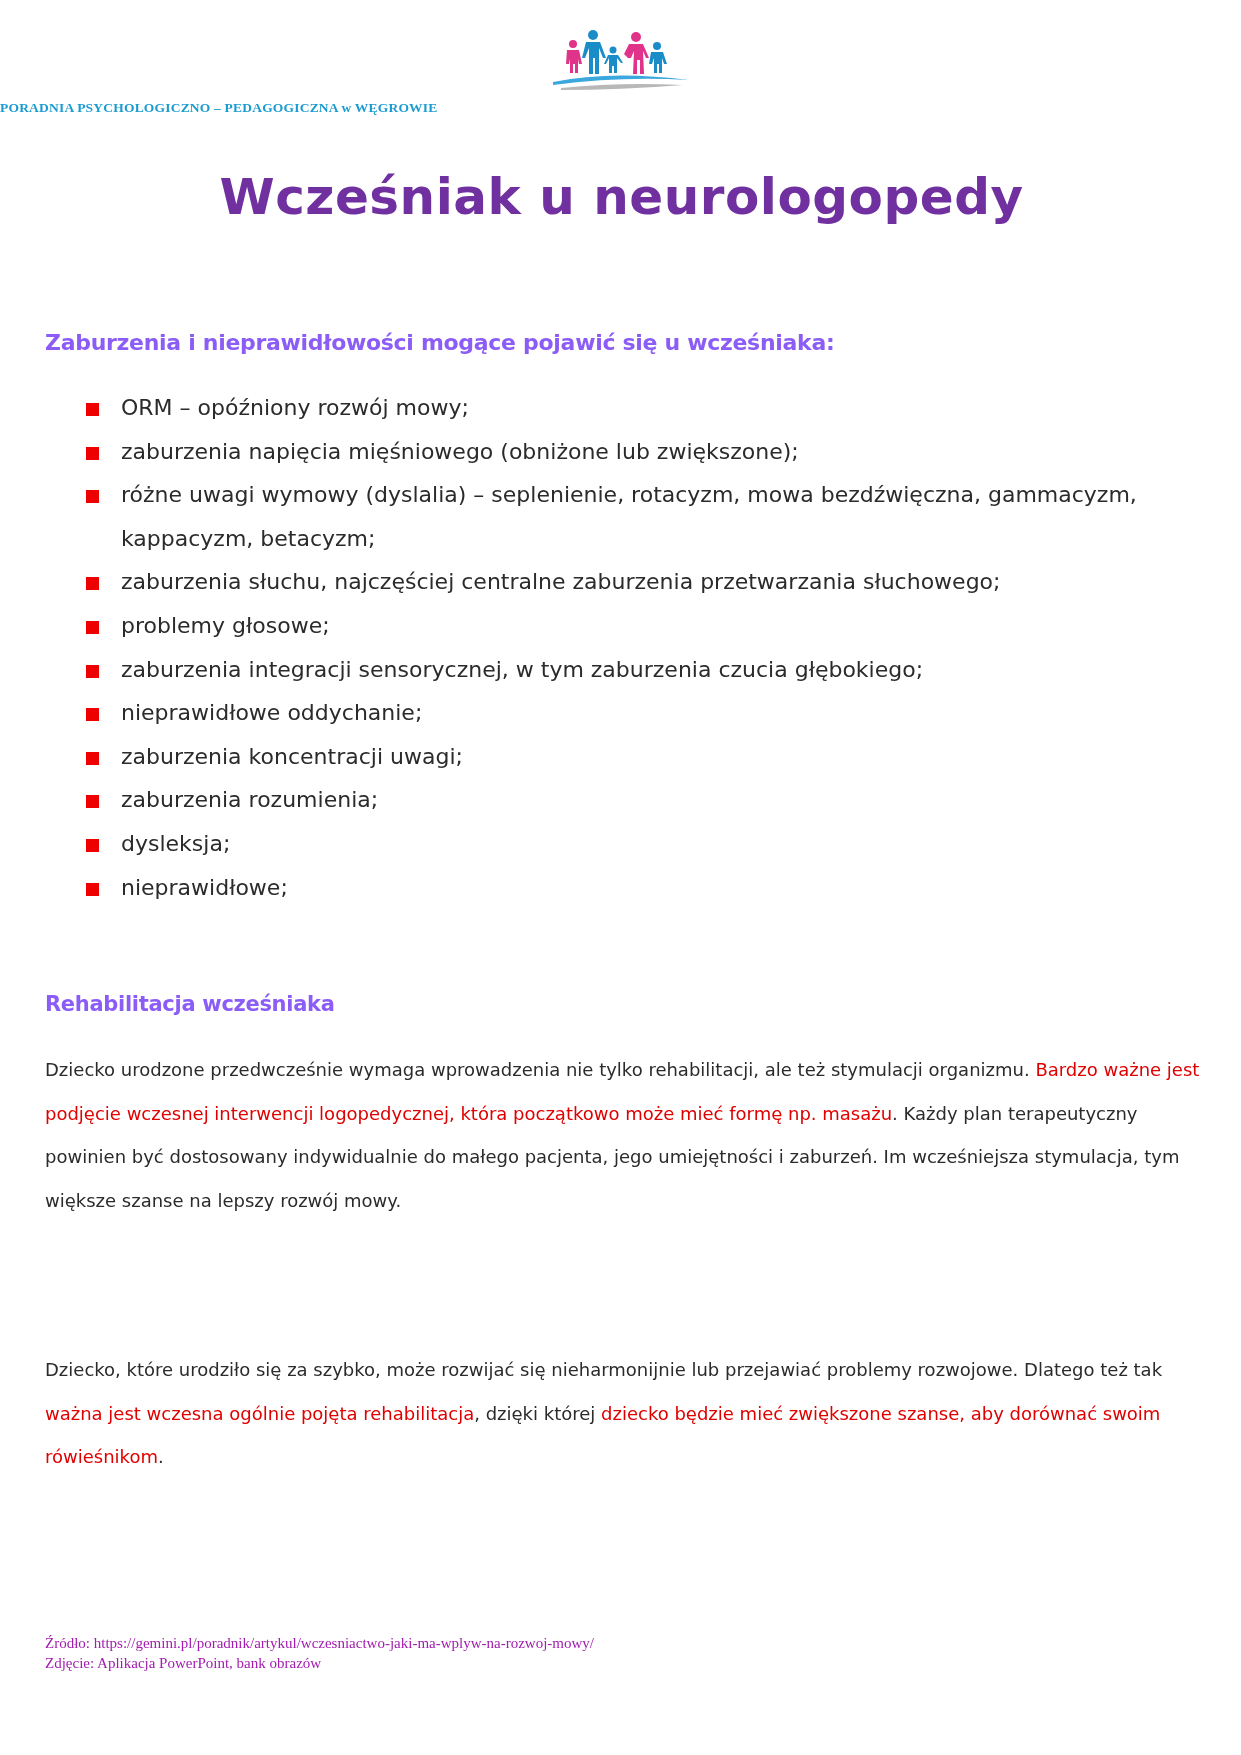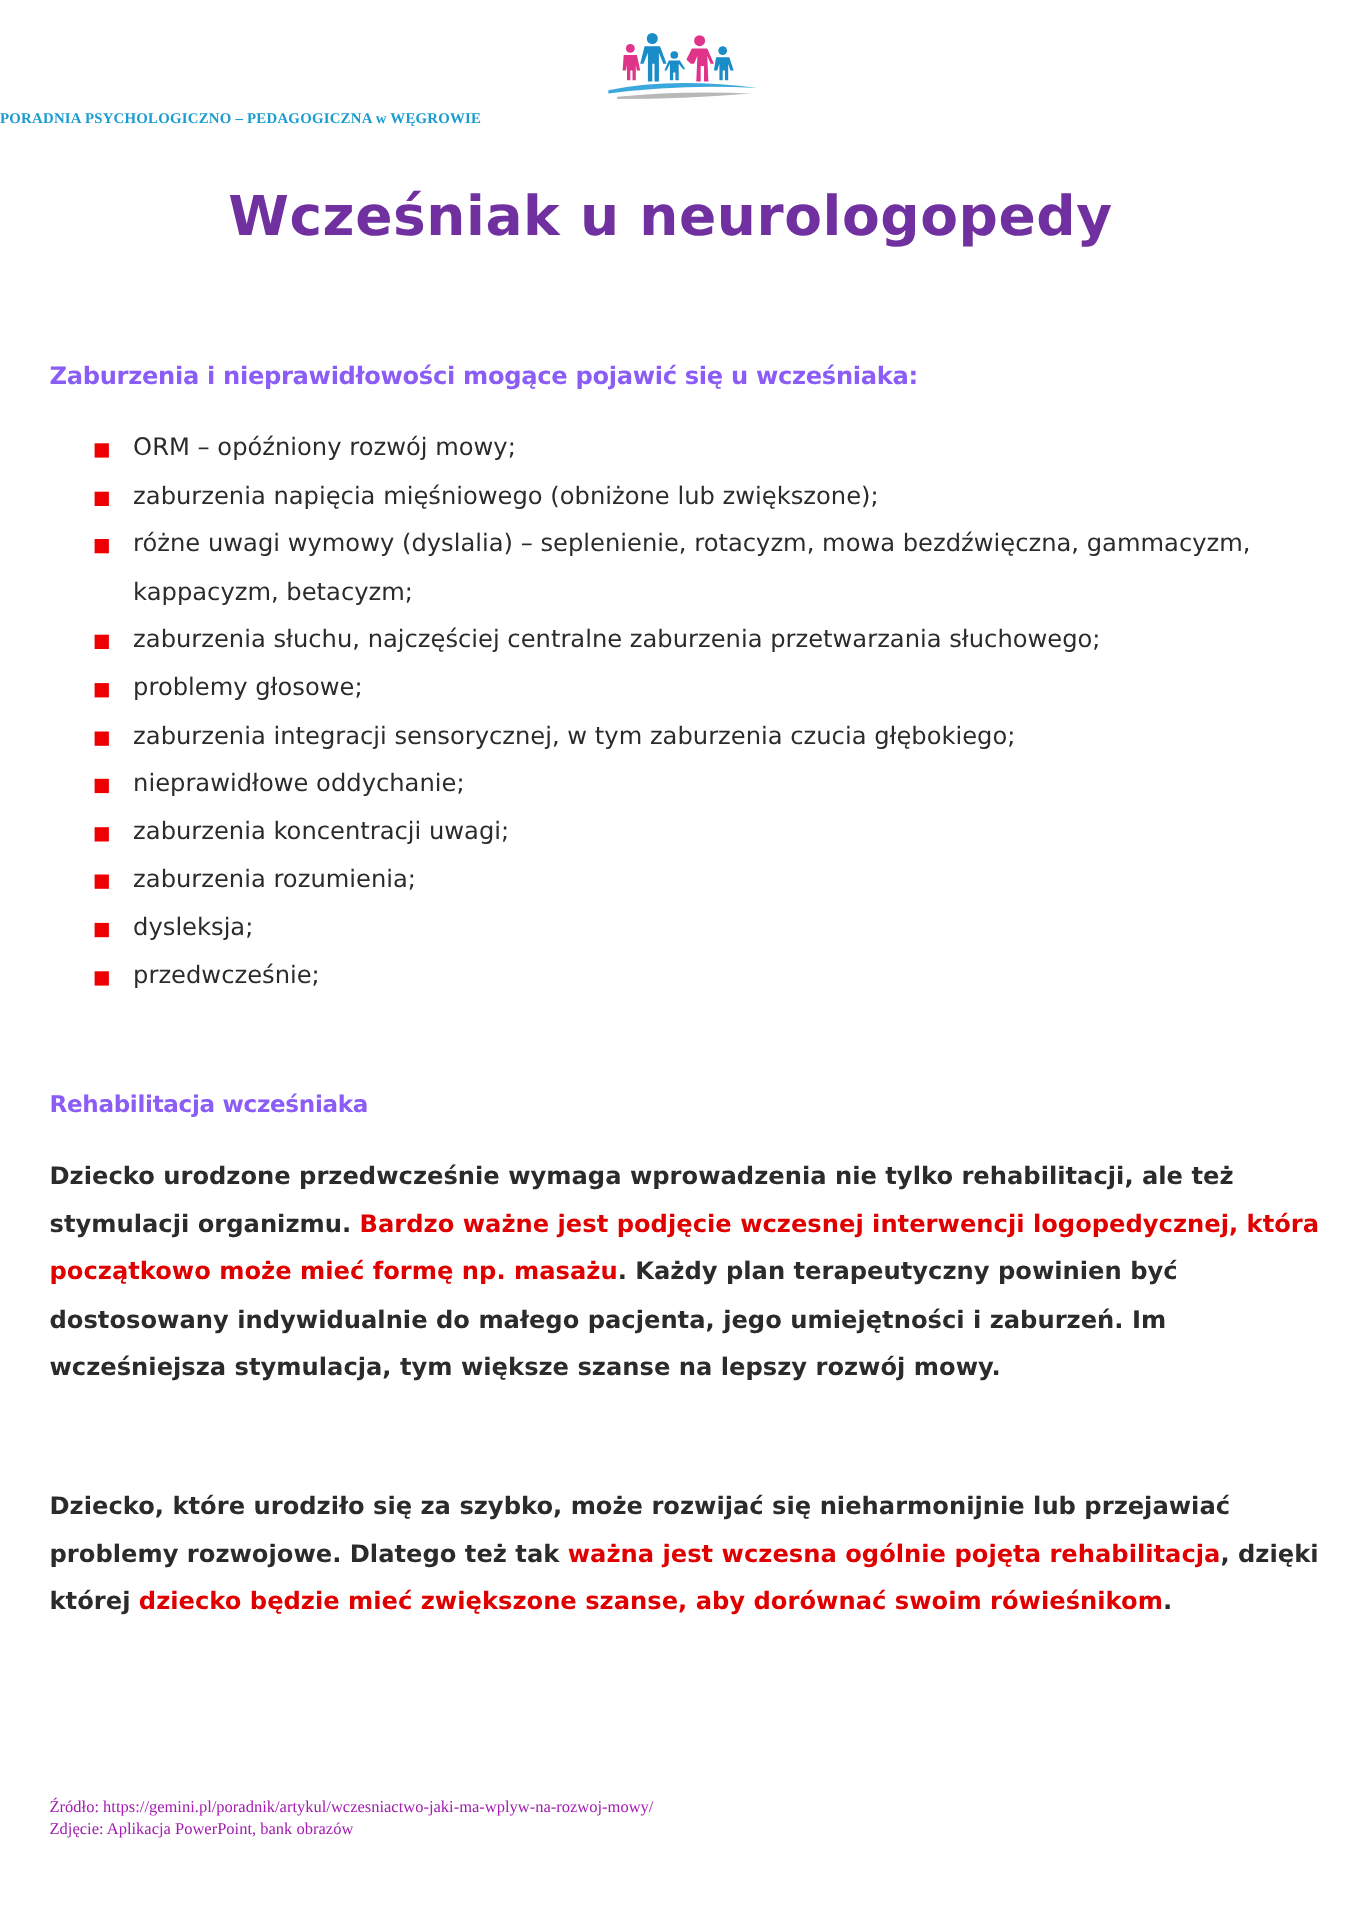--- a/index.html
+++ b/index.html
@@ -3,33 +3,33 @@
 <meta charset="utf-8">
 <style>
   html, body { margin: 0; padding: 0; background: #ffffff; }
   body { width: 1241px; height: 1755px; position: relative; overflow: hidden;
          font-family: "DejaVu Sans", sans-serif; color: #2b2b2b; }
   .header { position: absolute; top: 22px; left: 0; width: 1241px; text-align: center; }
   .logo { display: block; margin: 0 auto; width: 140px; height: 75px; }
   .org-name { position: absolute; top: 100px; left: 0; width: 1241px; 
               font-family: "Liberation Serif", serif; font-weight: bold; font-size: 13.5px;
               color: #1a9cd0; letter-spacing: 0.2px; }
-  .title { position: absolute; top: 168px; left: 0; width: 1219px; text-align: center;
+  .title { position: absolute; top: 168px; left: 12px; width: 1219px; text-align: center;
            font-family: "DejaVu Sans", sans-serif; font-weight: bold; font-size: 50px;
            color: #7030a0; letter-spacing: 0.5px; }
   .h2 { position: absolute; left: 45px; font-family: "DejaVu Sans", sans-serif; font-weight: bold;
         color: #8b5cf6; }
   .h2.first { top: 330px; font-size: 22px; letter-spacing: -0.3px; }
   .h2.second { top: 992px; font-size: 21px; letter-spacing: -0.3px; }
   .list { position: absolute; top: 386px; left: 0; margin: 0; padding: 0; list-style: none; width: 1241px; }
   .list li { position: relative; padding-left: 121px; font-size: 22px; line-height: 43.6px;
              color: #2b2b2b; width: 1040px; font-family: "DejaVu Sans", sans-serif; }
   .bullet { position: absolute; left: 86px; top: 17px; width: 13px; height: 13px; background: #ee0000; }
-  .para { position: absolute; left: 45px; width: 1160px; font-size: 22px; line-height: 43.6px;
-          color: #2b2b2b; font-family: "DejaVu Sans", sans-serif; font-weight: bold; }
+  .para { position: absolute; left: 45px; width: 1160px; font-size: 18px; line-height: 43.6px;
+          color: #2b2b2b; font-family: "DejaVu Sans", sans-serif; }
   .para.p1 { top: 1048px; }
   .para.p2 { top: 1348px; }
   .red { color: #e00000; }
   .footer { position: absolute; top: 1633px; left: 45px; font-family: "Liberation Serif", serif;
             font-size: 15px; line-height: 20px; color: #a21caf; }
 </style>
 </head>
 <body>
 
 <div class="header">
@@ -75,21 +75,21 @@
   <li><span class="bullet"></span><span>ORM – opóźniony rozwój mowy;</span></li>
   <li><span class="bullet"></span><span>zaburzenia napięcia mięśniowego (obniżone lub zwiększone);</span></li>
   <li><span class="bullet"></span><span>różne uwagi wymowy (dyslalia) – seplenienie, rotacyzm, mowa bezdźwięczna, gammacyzm, kappacyzm, betacyzm;</span></li>
   <li><span class="bullet"></span><span>zaburzenia słuchu, najczęściej centralne zaburzenia przetwarzania słuchowego;</span></li>
   <li><span class="bullet"></span><span>problemy głosowe;</span></li>
   <li><span class="bullet"></span><span>zaburzenia integracji sensorycznej, w tym zaburzenia czucia głębokiego;</span></li>
   <li><span class="bullet"></span><span>nieprawidłowe oddychanie;</span></li>
   <li><span class="bullet"></span><span>zaburzenia koncentracji uwagi;</span></li>
   <li><span class="bullet"></span><span>zaburzenia rozumienia;</span></li>
   <li><span class="bullet"></span><span>dysleksja;</span></li>
-  <li><span class="bullet"></span><span>przedwcześnie;</span></li>
+  <li><span class="bullet"></span><span>nieprawidłowe;</span></li>
 </ul>
 
 <div class="h2 second">Rehabilitacja wcześniaka</div>
 
 <p class="para p1" style="margin:0;">
   <span>Dziecko urodzone przedwcześnie wymaga wprowadzenia nie tylko rehabilitacji, ale też stymulacji organizmu. </span><span class="red">Bardzo ważne jest podjęcie wczesnej interwencji logopedycznej, która początkowo może mieć formę np. masażu</span><span>. Każdy plan terapeutyczny powinien być dostosowany indywidualnie do małego pacjenta, jego umiejętności i zaburzeń. Im wcześniejsza stymulacja, tym większe szanse na lepszy rozwój mowy.</span>
 </p>
 
 <p class="para p2" style="margin:0;">
   <span>Dziecko, które urodziło się za szybko, może rozwijać się nieharmonijnie lub przejawiać problemy rozwojowe. Dlatego też tak </span><span class="red">ważna jest wczesna ogólnie pojęta rehabilitacja</span><span>, dzięki której </span><span class="red">dziecko będzie mieć zwiększone szanse, aby dorównać swoim rówieśnikom</span><span>.</span>

